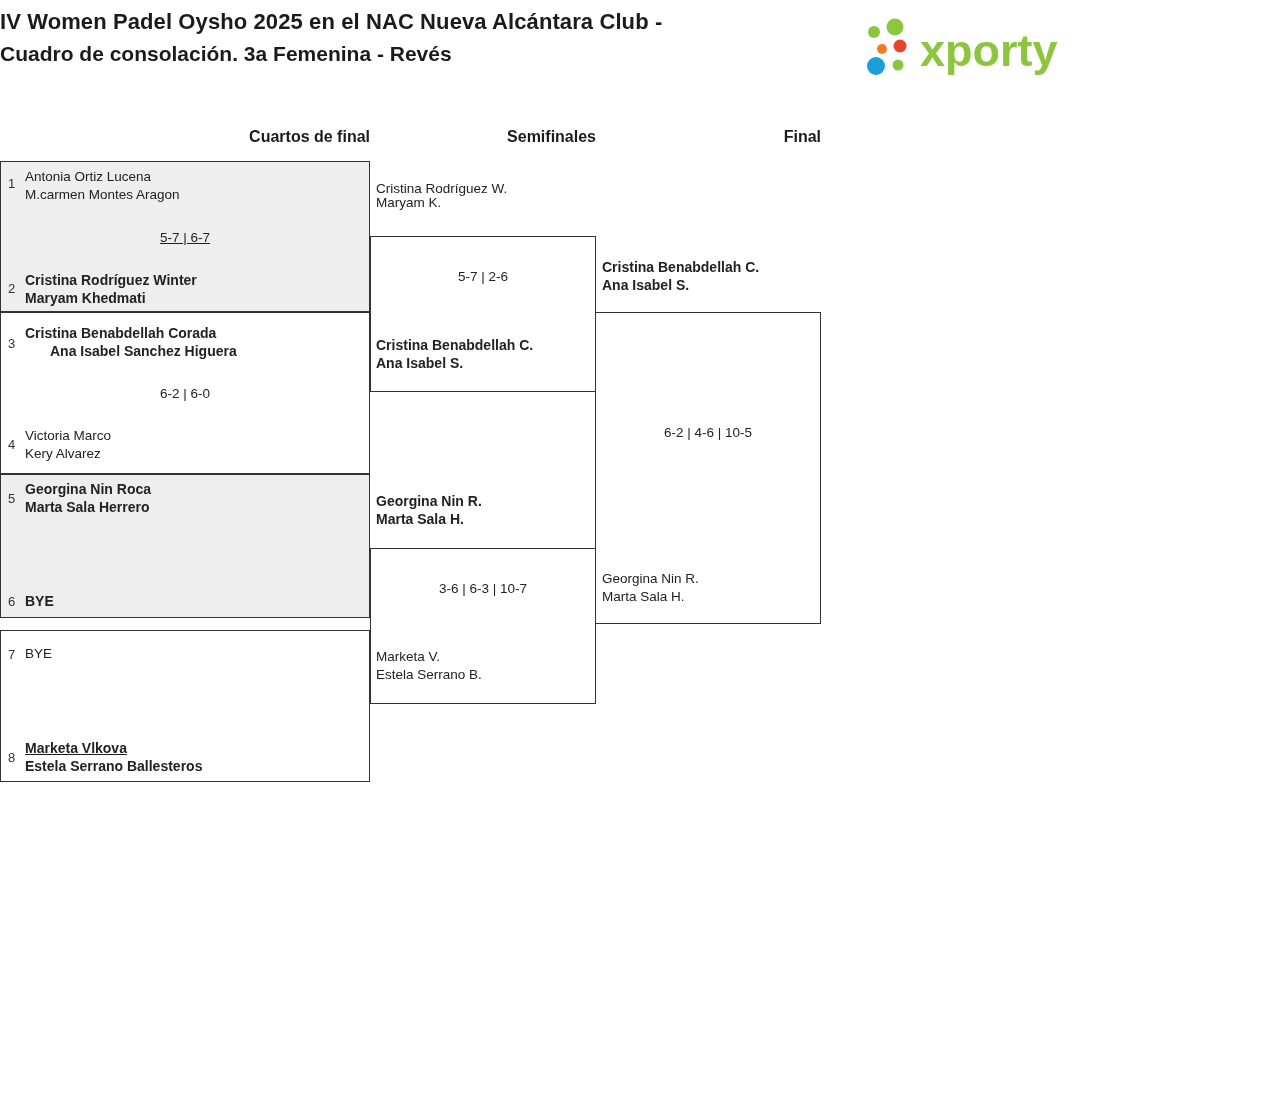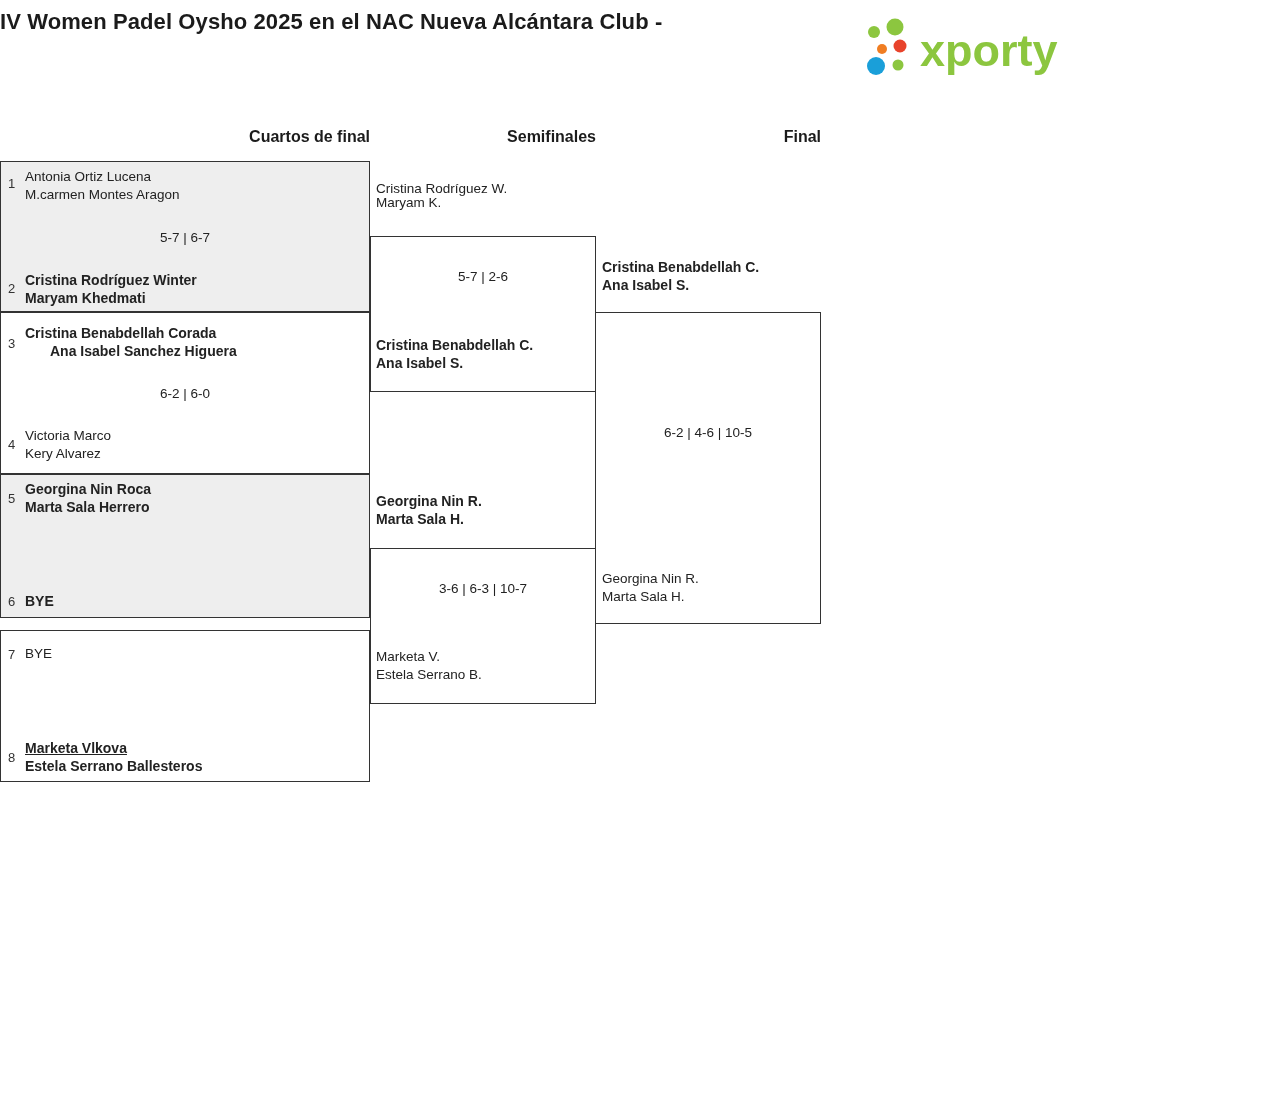--- a/index.html
+++ b/index.html
@@ -99,20 +99,21 @@
     text-align: center;
     white-space: nowrap;
   }
 </style>
 </head>
 <body>
 
 <div id="header">
   <div id="title-block">
     <div class="title-line">IV Women Padel Oysho 2025 en el NAC Nueva Alcántara Club -</div>
+    <div class="subtitle-line">Cuadro de consolación. 3a Femenina - Revés</div>
   </div>
 
   <div id="logo">
     <svg width="232" height="62" viewBox="0 0 232 62" xmlns="http://www.w3.org/2000/svg">
 
       <circle cx="12" cy="14" r="6" fill="#8cc63f"></circle>
       <circle cx="33" cy="9" r="8.5" fill="#8cc63f"></circle>
       <circle cx="20" cy="31" r="5" fill="#f07d22"></circle>
       <circle cx="38" cy="28" r="6.5" fill="#e8432b"></circle>
       <circle cx="14" cy="48" r="9" fill="#1a9fd9"></circle>
@@ -126,21 +127,21 @@
 <div class="round-title" id="round-title-0">Cuartos de final</div>
 <div class="round-title" id="round-title-1">Semifinales</div>
 <div class="round-title" id="round-title-2">Final</div>
 
 <div class="box shaded" style="left:0px; top:161px; width:370px; height:151px;">
   <div class="seed" style="top:175px; left:6px; position:absolute;"></div>
 </div>
 <div class="seed" style="left:8px; top:176px;">1</div>
 <div class="team small" style="left:25px; top:168px;">Antonia Ortiz Lucena</div>
 <div class="team small" style="left:25px; top:186px;">M.carmen Montes Aragon</div>
-<div class="score" style="left:0px; top:230px; width:370px;">5-7 | 6-7</div>
+<div class="score" style="left:0px; top:230px; width:370px;text-decoration:underline;">5-7 | 6-7</div>
 <div class="seed" style="left:8px; top:281px;">2</div>
 <div class="team bold" style="left:25px; top:271px;">Cristina Rodríguez Winter</div>
 <div class="team bold" style="left:25px; top:289px;">Maryam Khedmati</div>
 
 <div class="box" style="left:0px; top:312px; width:370px; height:162px;"></div>
 <div class="seed" style="left:8px; top:336px;">3</div>
 <div class="team bold" style="left:25px; top:324px;">Cristina Benabdellah Corada</div>
 <div class="team bold" style="left:25px; top:342px;margin-left:25px;">Ana Isabel Sanchez Higuera</div>
 <div class="score" style="left:0px; top:386px; width:370px;">6-2 | 6-0</div>
 <div class="seed" style="left:8px; top:437px;">4</div>

